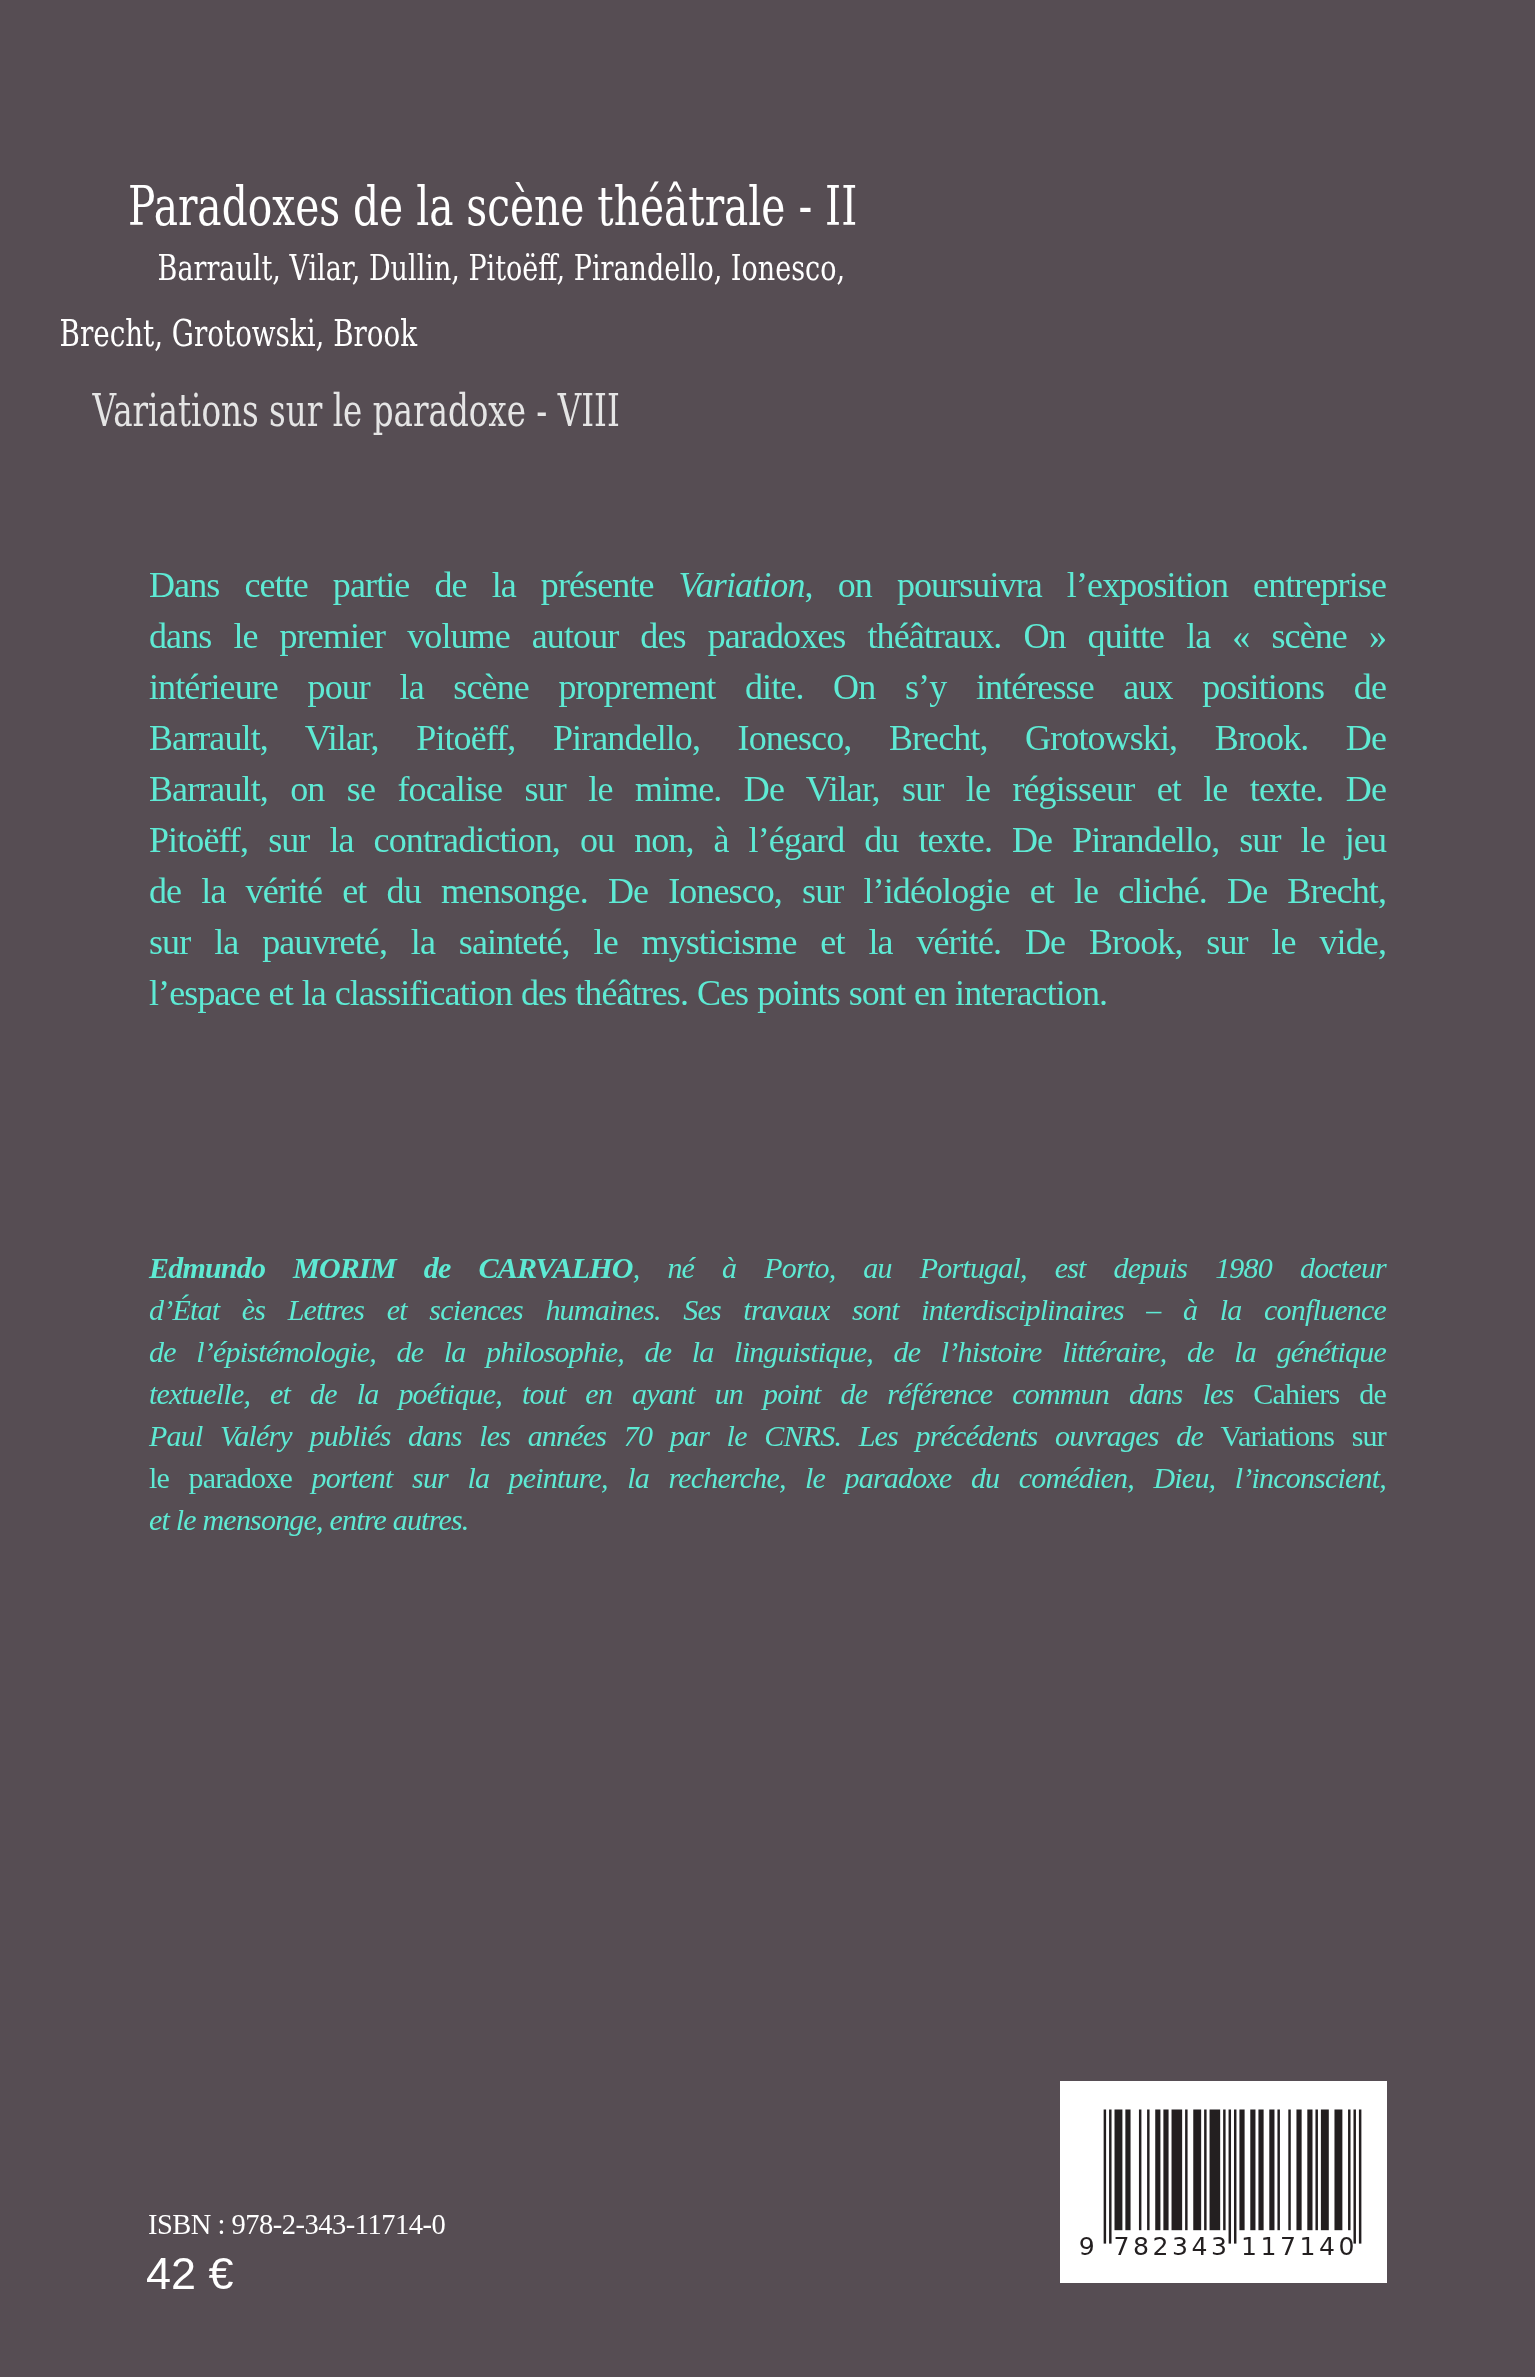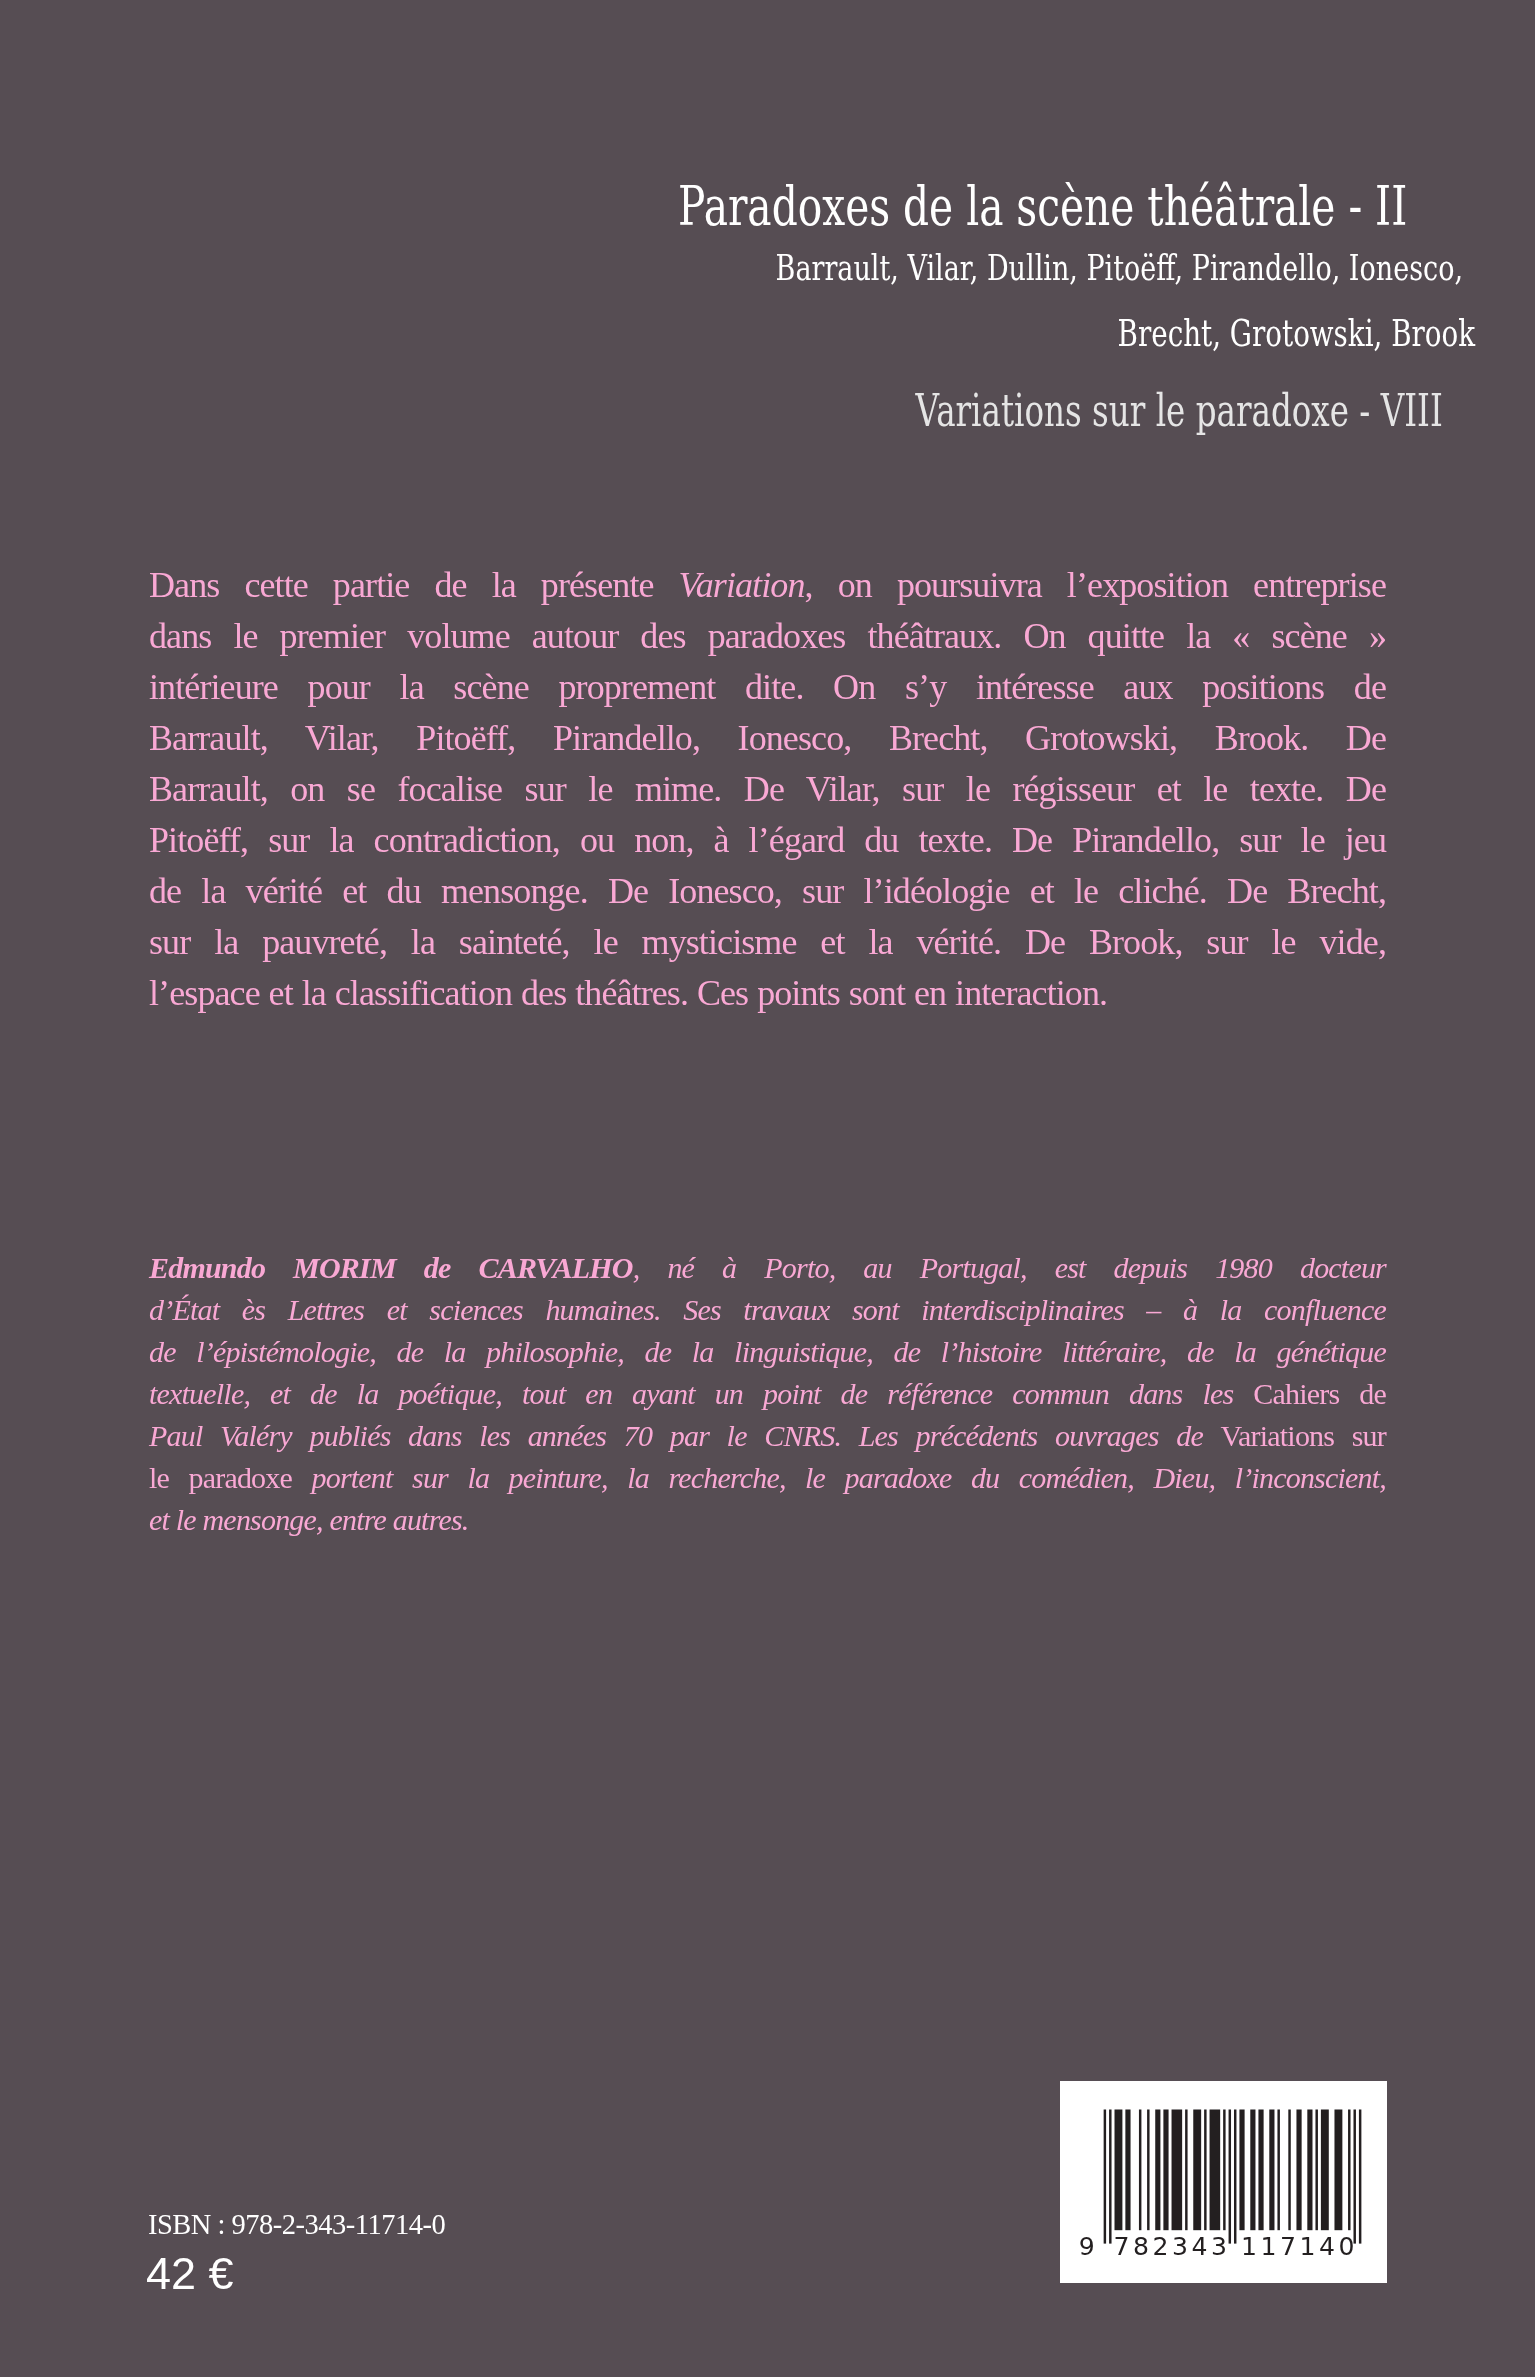--- a/index.html
+++ b/index.html
@@ -15,21 +15,21 @@
       color: #ffffff;
       font-family: "Liberation Serif", "DejaVu Serif", serif;
     }
     .abs { position: absolute; }
 
     
     .title-line {
       position: absolute;
       left: 0;
       width: 1535px;
-      text-align: right;
+      text-align: left;
       white-space: nowrap;
       font-family: "DejaVu Serif", "Liberation Serif", serif;
       color: #ffffff;
     }
     .title-line > span {
       display: inline-block;
       transform-origin: center center;
     }
     #main-title {
       top: 173px;
@@ -61,21 +61,21 @@
     }
     #series-title > span { transform: scaleX(0.74); }
 
     
     .text-block {
       position: absolute;
       left: 149px;
       width: 1237px;
       text-align: justify;
       text-align-last: justify;
-      color: #f9a8d4;
+      color: #5eead4;
     }
     .text-block .line {
       display: block;
       white-space: nowrap;
       text-align: justify;
       text-align-last: justify;
       overflow: visible;
     }
     .text-block .line.last {
       text-align-last: left;

